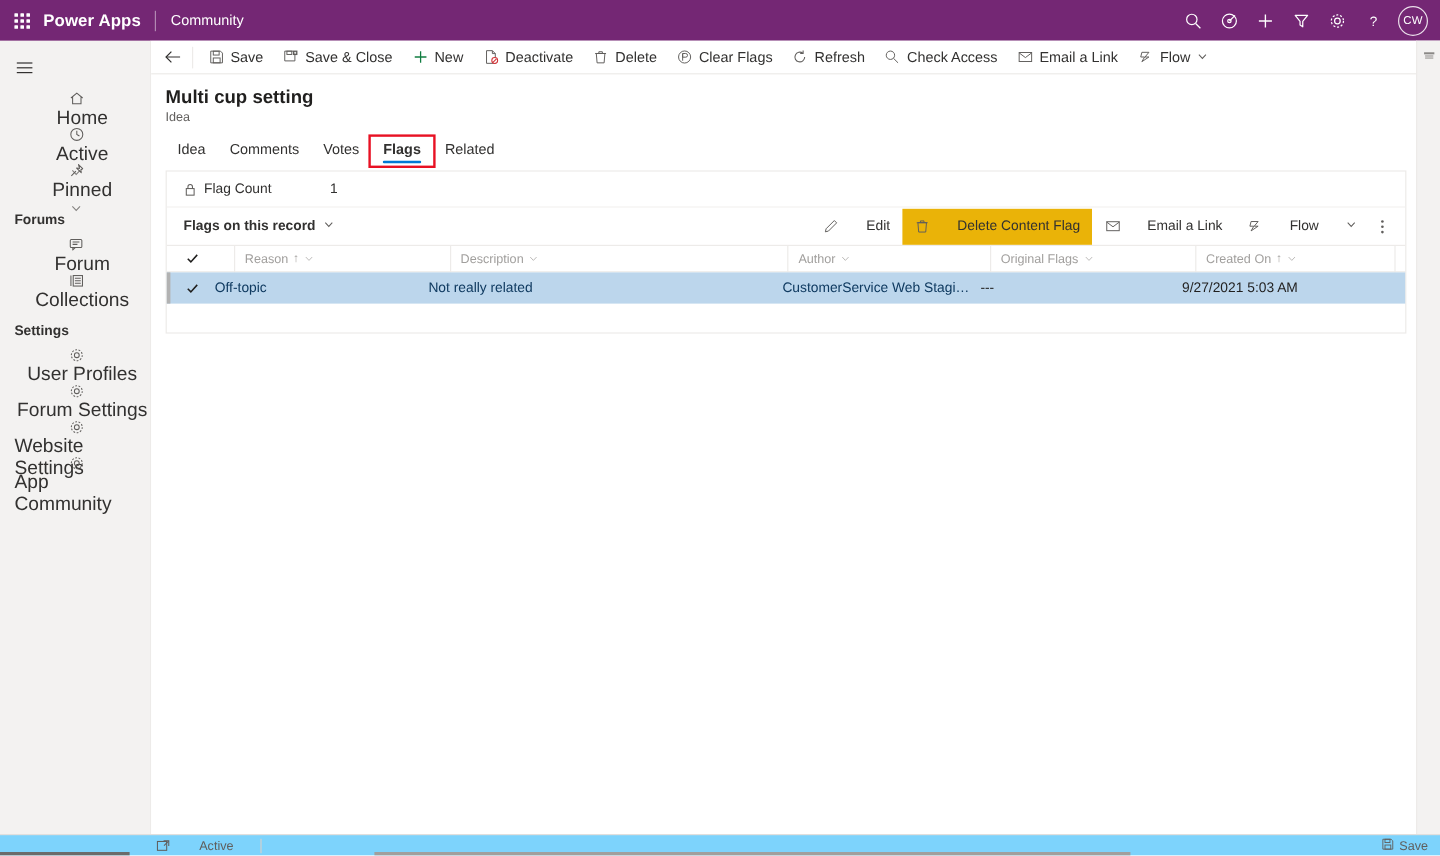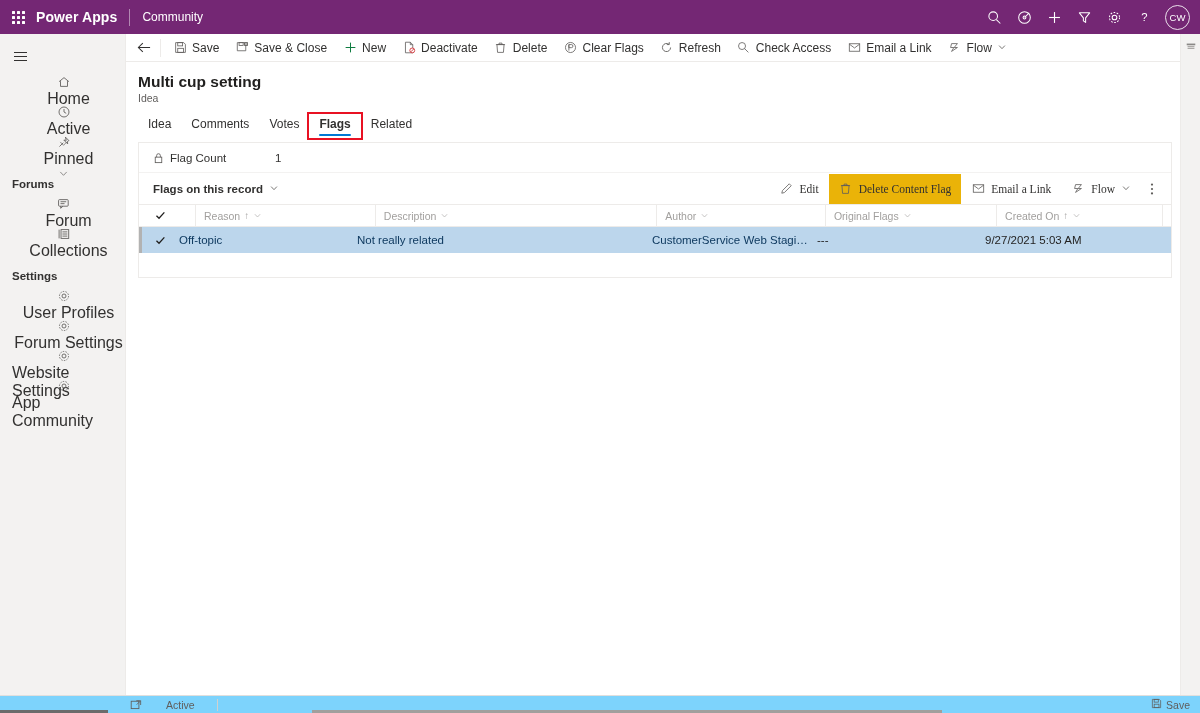--- a/index.html
+++ b/index.html
@@ -146,24 +146,23 @@
     height: 32px; display: flex; align-items: center;
     border-bottom: 1px solid #edebe9;
     padding-left: 14px;
   }
   .grid-view-btn {
     display: flex; align-items: center; gap: 6px;
     font-size: 11.5px; font-weight: bold; color: #323130; cursor: pointer;
   }
   .grid-actions { margin-left: auto; display: flex; align-items: center; padding-right: 8px; }
   .ga-btn {
-    height: 30px; display: flex; align-items: center; gap: 6px;
+    height: 30px; display: flex; align-items: center; gap: 22px;
     padding: 0 10px; cursor: pointer; font-size: 11.5px; color: #323130;
     white-space: nowrap;
-    font-family: Liberation Serif, serif;
   }
   .ga-btn.hovered { background: #eab308; }
   .ga-ico { width: 14px; height: 14px; display:flex; align-items:center; justify-content:center; flex:none; }
   .ga-more {
     width: 22px; height: 30px; display:flex; align-items:center; justify-content:center; cursor:pointer;
   }
 
   
   .grid-head {
     height: 22px; display: flex; align-items: center;

